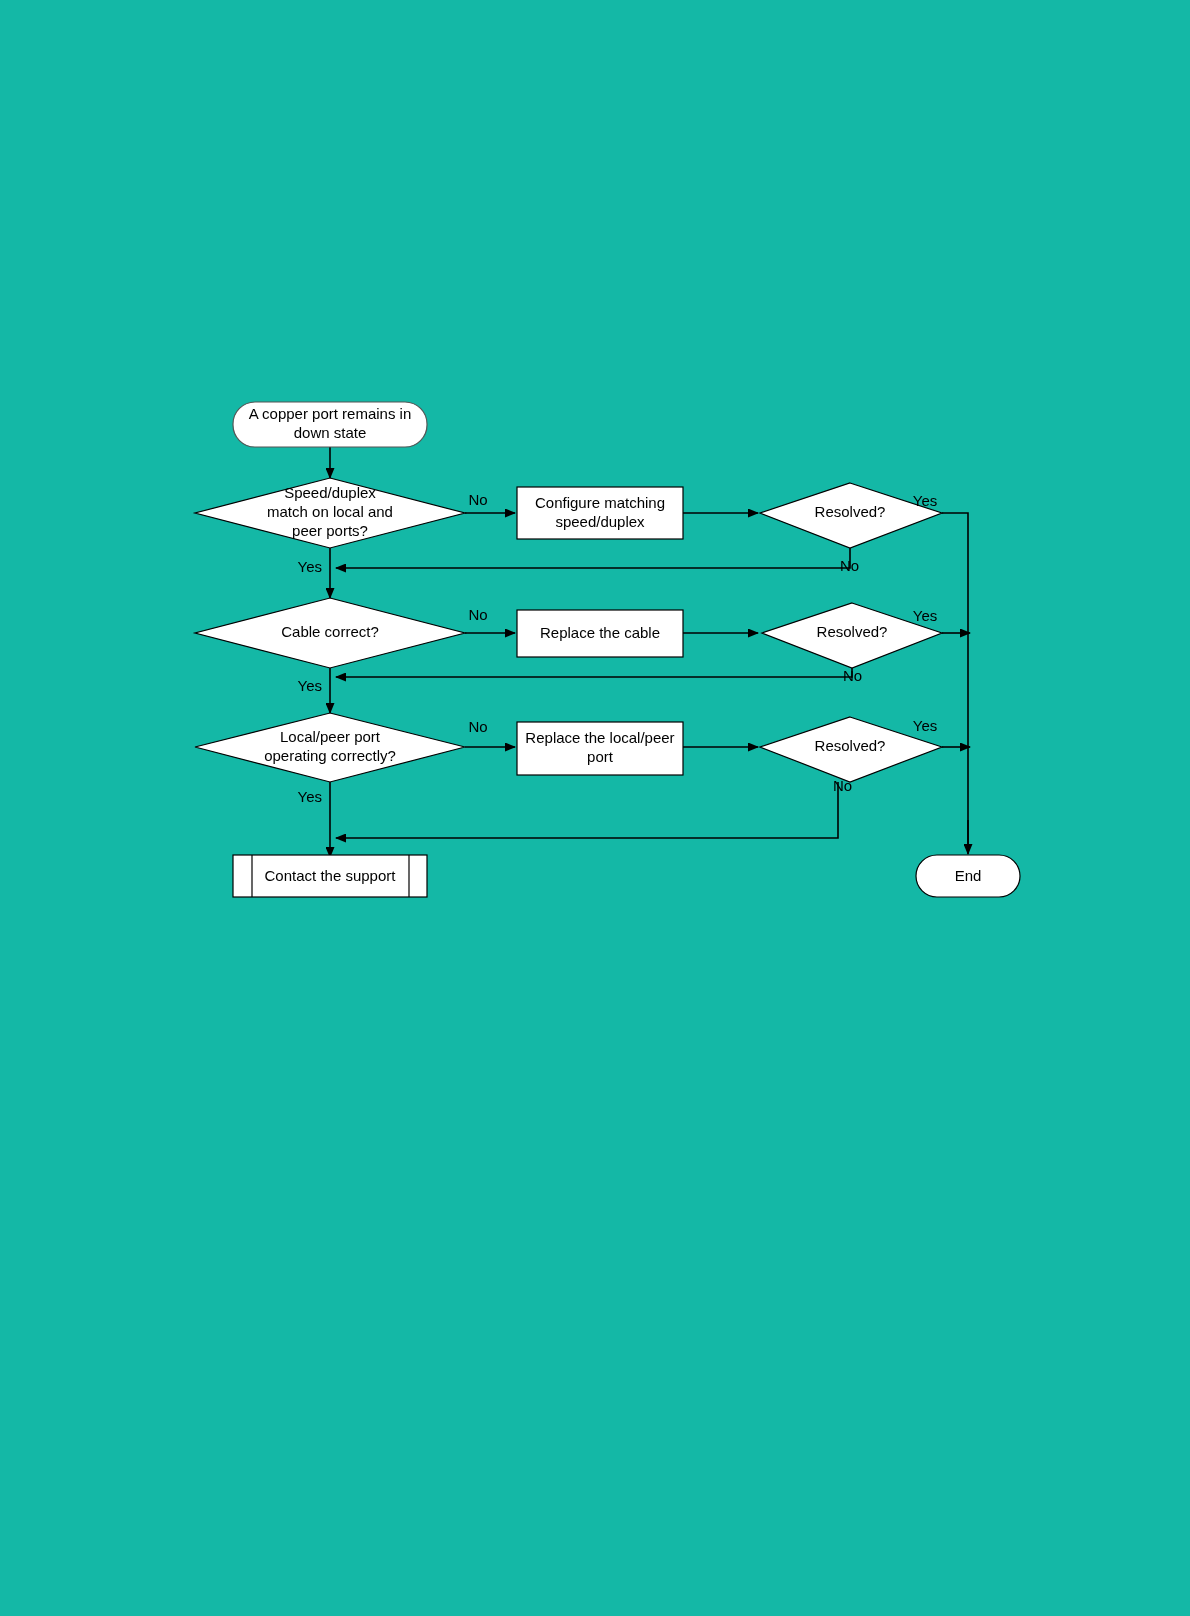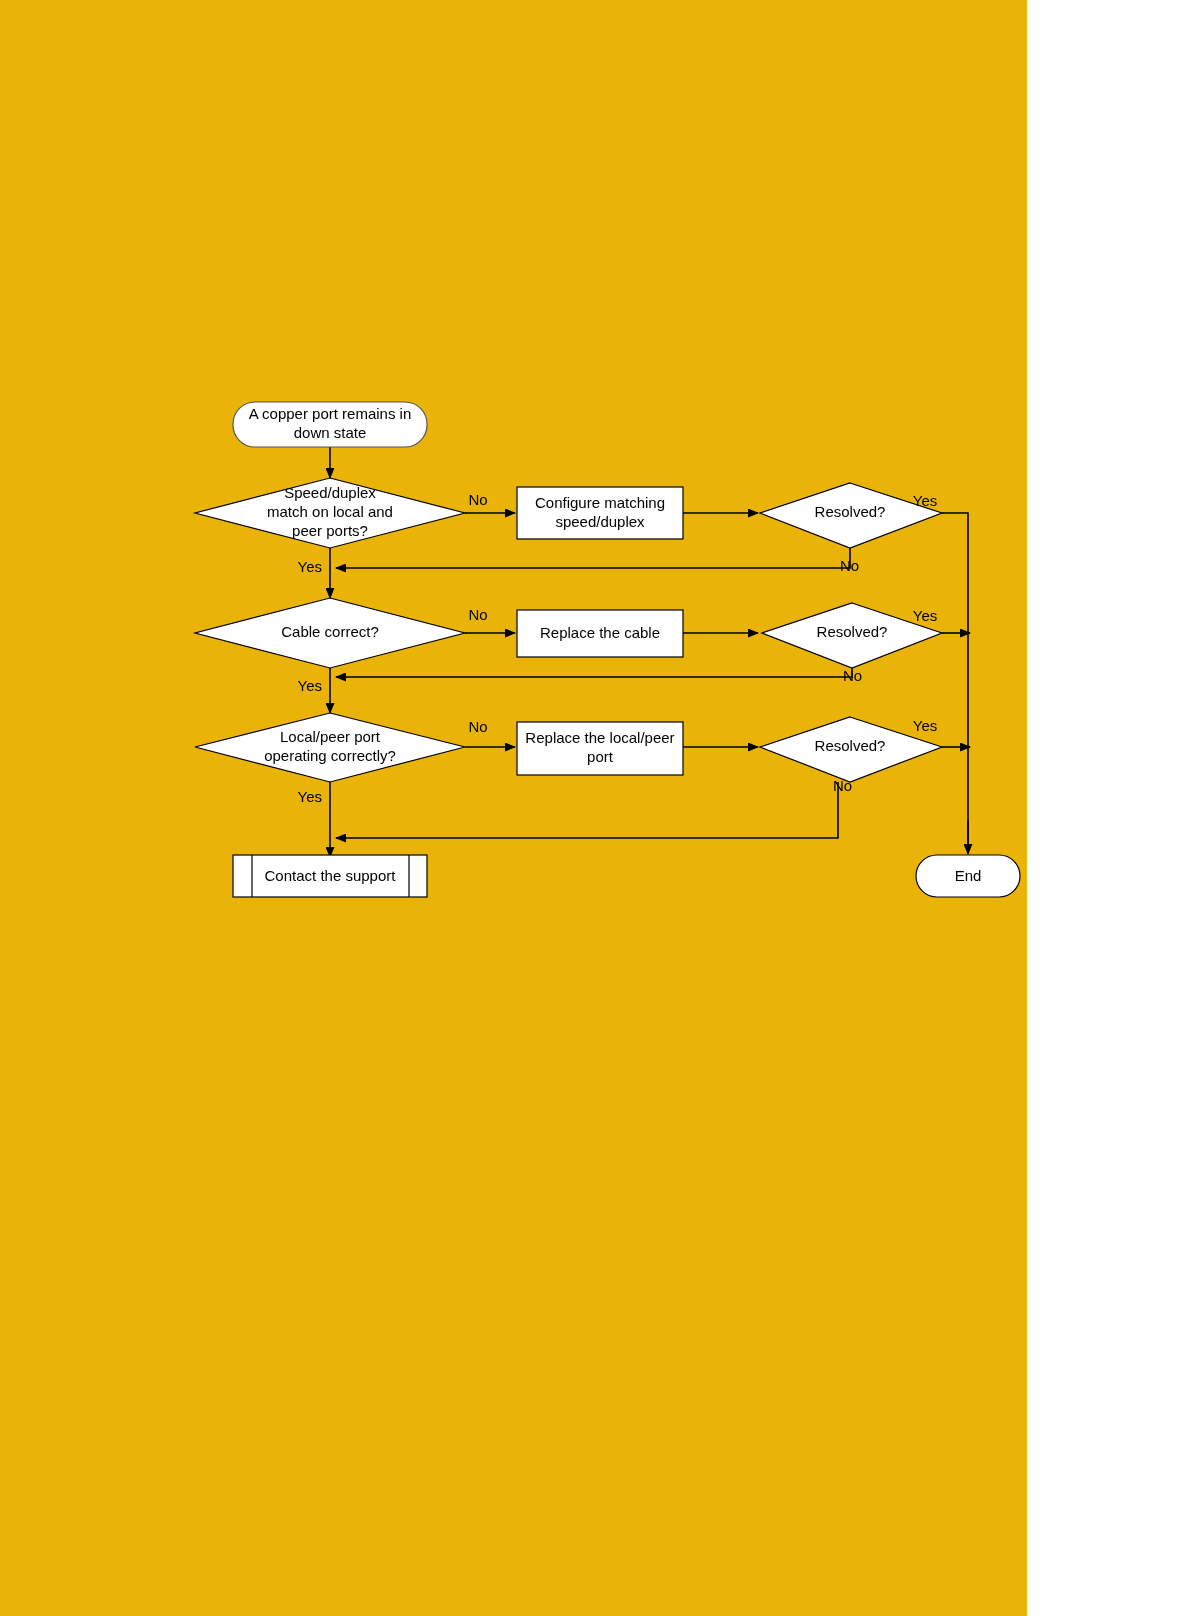--- a/index.html
+++ b/index.html
@@ -6,23 +6,23 @@
     margin: 0;
     padding: 0;
     background: #ffffff;
   }
   body {
     font-family: "Liberation Sans", sans-serif;
     color: #000000;
   }
   #page {
     position: relative;
-    width: 1027px;
+    width: 1190px;
     height: 1616px;
-    background: #eab308;
+    background: #14b8a6;
     overflow: hidden;
   }
   #flow-svg {
     position: absolute;
     left: 0;
     top: 0;
   }
   .shape-stroke {
     fill: #ffffff;
     stroke: #000000;

